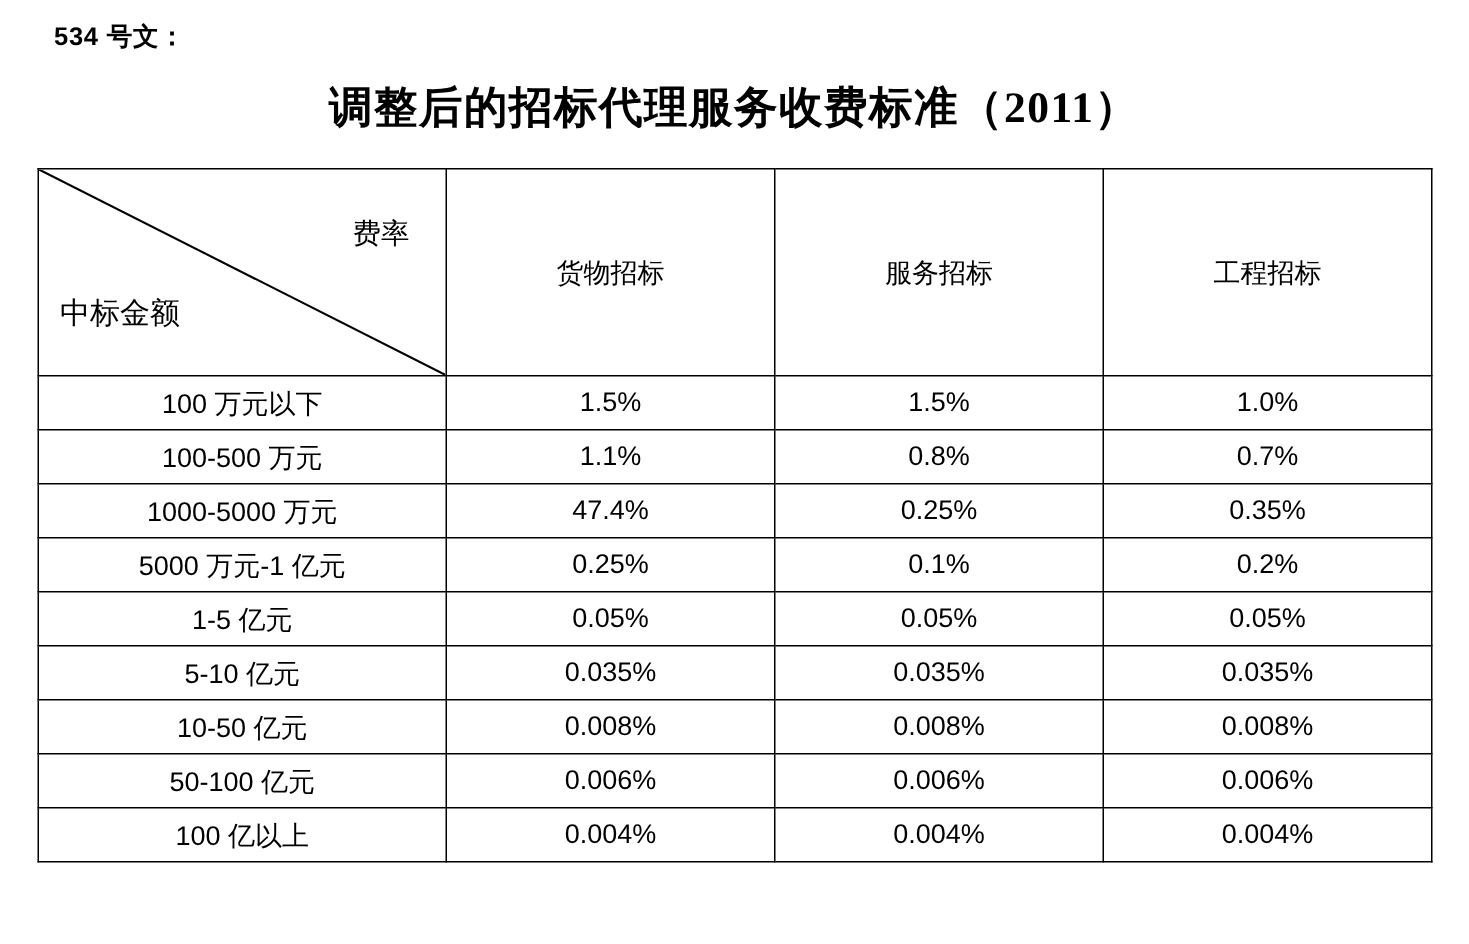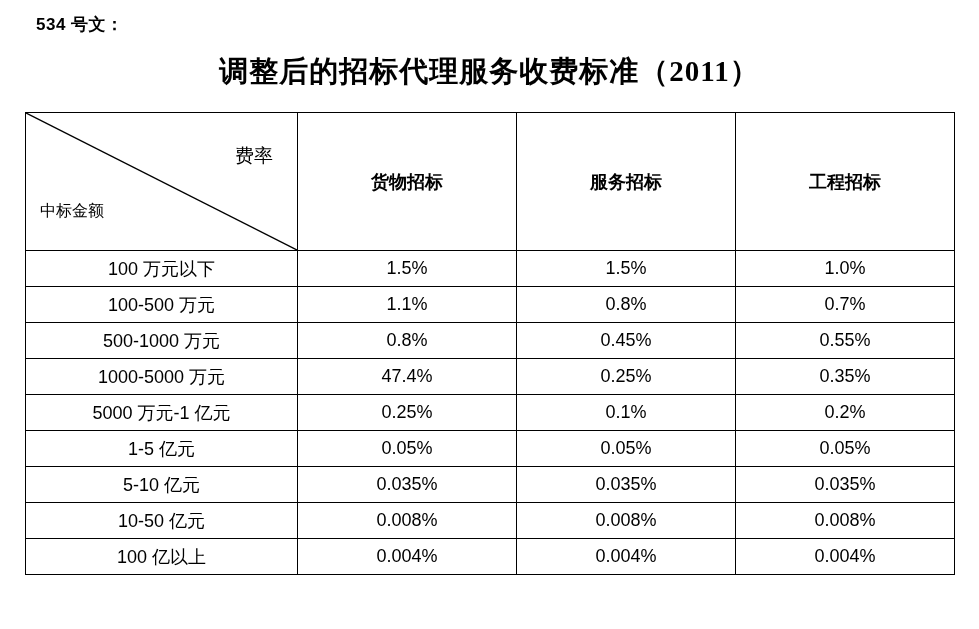--- a/index.html
+++ b/index.html
@@ -80,26 +80,25 @@
     right: 24px;
     top: 30px;
     font-family: "Liberation Sans", sans-serif;
     font-size: 19px;
   }
   .head-cell .lbl-amount {
     position: absolute;
     left: 14px;
     bottom: 28px;
     font-family: "Liberation Sans", sans-serif;
-    font-size: 16px;
+    font-size: 20px;
   }
   .head-label {
     font-family: "Liberation Sans", sans-serif;
     font-size: 19px;
-    font-weight: bold;
   }
   td.body-label {
     font-size: 18px;
   }
 </style>
 </head>
 <body>
 
 <div class="page">
 
@@ -135,26 +134,20 @@
           <td>1.5%</td>
           <td>1.0%</td>
         </tr>
         <tr>
           <td class="body-label">100-500 万元</td>
           <td>1.1%</td>
           <td>0.8%</td>
           <td>0.7%</td>
         </tr>
         <tr>
-          <td class="body-label">500-1000 万元</td>
-          <td>0.8%</td>
-          <td>0.45%</td>
-          <td>0.55%</td>
-        </tr>
-        <tr>
           <td class="body-label">1000-5000 万元</td>
           <td>47.4%</td>
           <td>0.25%</td>
           <td>0.35%</td>
         </tr>
         <tr>
           <td class="body-label">5000 万元-1 亿元</td>
           <td>0.25%</td>
           <td>0.1%</td>
           <td>0.2%</td>
@@ -171,20 +164,26 @@
           <td>0.035%</td>
           <td>0.035%</td>
         </tr>
         <tr>
           <td class="body-label">10-50 亿元</td>
           <td>0.008%</td>
           <td>0.008%</td>
           <td>0.008%</td>
         </tr>
         <tr>
+          <td class="body-label">50-100 亿元</td>
+          <td>0.006%</td>
+          <td>0.006%</td>
+          <td>0.006%</td>
+        </tr>
+        <tr>
           <td class="body-label">100 亿以上</td>
           <td>0.004%</td>
           <td>0.004%</td>
           <td>0.004%</td>
         </tr>
       </tbody>
     </table>
   </div>
 
 </div>

